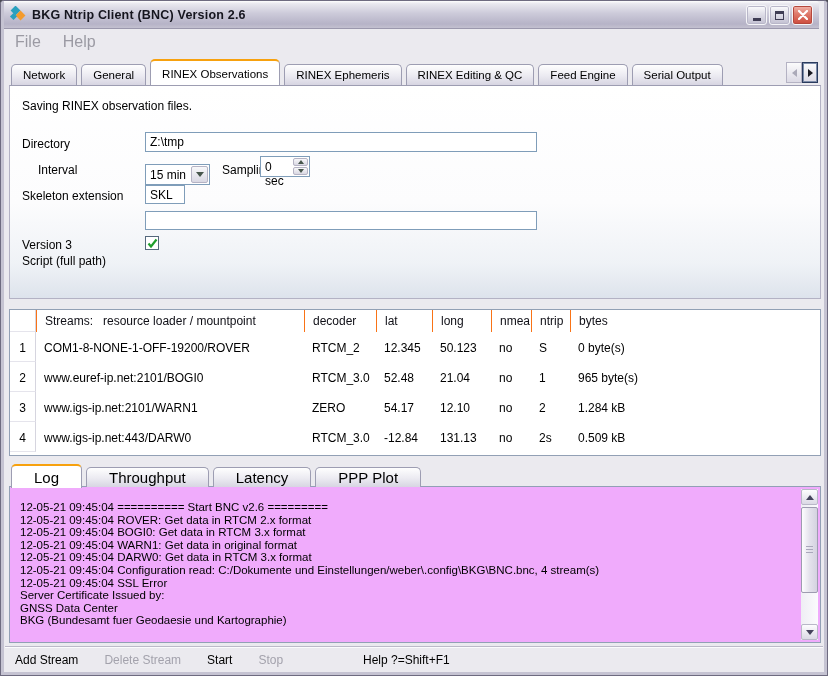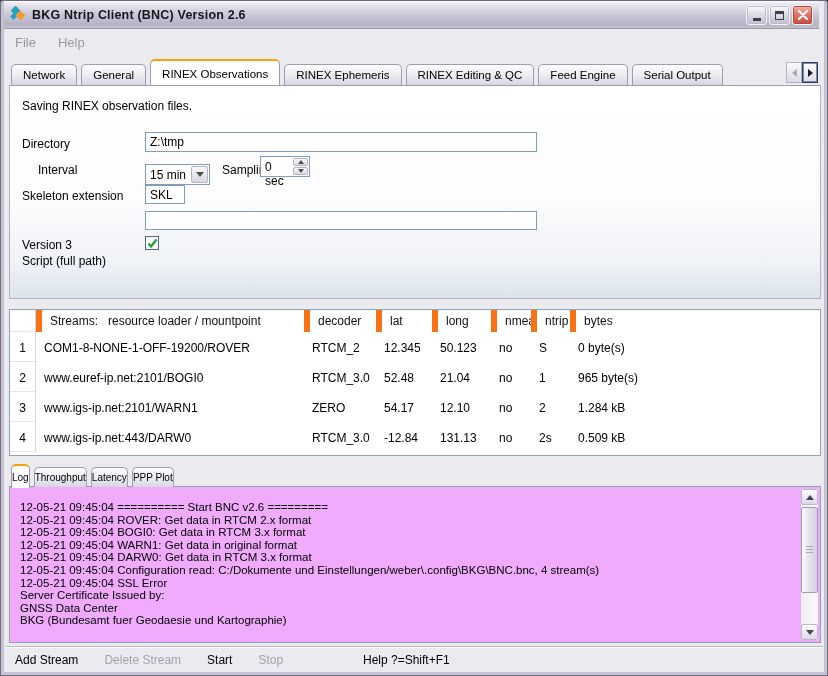--- a/index.html
+++ b/index.html
@@ -16,21 +16,21 @@
   .title-text{font-size:12.5px;font-weight:bold;color:#15151E;letter-spacing:.2px;}
   .win-buttons{position:absolute;right:6px;top:4px;display:flex;gap:2px;}
   .wbtn{width:21px;height:20px;border-radius:3px;border:1px solid #F5F5F8;display:flex;align-items:center;justify-content:center;
     background:linear-gradient(180deg,#FDFDFE 0%,#E2E1EA 40%,#C2C0D1 100%);box-shadow:inset 0 0 0 1px #B9B7C9;}
   .wbtn.close{background:linear-gradient(180deg,#F2B7AD 0%,#E07D6F 40%,#CC4A3C 100%);box-shadow:inset 0 0 0 1px #B5473C;}
   .glyph-min{width:8px;height:3px;background:#3F3D54;margin-top:9px;}
   .glyph-max{width:9px;height:9px;border:1px solid #3F3D54;border-top:3px solid #3F3D54;}
 
   
   .menubar{position:absolute;left:4px;top:30px;right:4px;height:22px;display:flex;align-items:center;gap:22px;padding-left:10px;}
-  .menu-item{font-size:13px;color:#9B9AA3;}
+  .menu-item{font-size:16px;color:#9B9AA3;}
 
   
   .tabbar{position:absolute;left:10px;top:56px;right:30px;height:28px;display:flex;align-items:flex-end;gap:4px;overflow:hidden;z-index:5;}
   .tab{height:21px;padding:0 11px;font-size:11.5px;color:#000;display:flex;align-items:center;white-space:nowrap;
     background:linear-gradient(180deg,#FEFEFE 0%,#EBEAF1 55%,#D7D5E2 100%);
     border:1px solid #9D9DB2;border-bottom:none;border-radius:5px 5px 0 0;}
   .tab.active{height:27px;background:#FFFFFF;border-top:2px solid #F7A10E;margin-bottom:-1px;z-index:6;}
   .tab-arrows{position:absolute;right:9px;top:61px;display:flex;z-index:7;}
   .tab-arrow{width:16px;height:21px;display:flex;align-items:center;justify-content:center;
     background:linear-gradient(180deg,#FBFBFC,#DCDAE5);border:1px solid #B4B2C3;}
@@ -57,31 +57,31 @@
     display:flex;align-items:center;justify-content:center;}
   .tri-up{width:0;height:0;border-left:3px solid transparent;border-right:3px solid transparent;border-bottom:4px solid #47564C;}
   .tri-down{width:0;height:0;border-left:3px solid transparent;border-right:3px solid transparent;border-top:4px solid #47564C;}
   .checkbox{position:absolute;left:135px;top:150px;width:14px;height:14px;background:#fff;border:1px solid #55687C;
     display:flex;align-items:center;justify-content:center;}
 
   
   .streams{position:absolute;left:8px;top:308px;width:812px;height:147px;background:#fff;border:1px solid #92A0B5;}
   .srow{display:grid;grid-template-columns:26px 268px 72px 56px 59px 40px 39px auto;}
   .shead{height:22px;}
-  .shead .cell{font-size:12px;color:#0F0F16;padding:4px 0 0 8px;border-left:6px solid #f97316;white-space:pre;overflow:hidden;}
+  .shead .cell{font-size:12px;color:#0F0F16;padding:4px 0 0 8px;border-left:1px solid #f97316;white-space:pre;overflow:hidden;}
   .shead .cell.first{border-left:none;}
   .sbody{height:30px;}
   .cell{font-size:12px;color:#000;white-space:nowrap;overflow:hidden;}
   .sbody .cell{padding:9px 0 0 8px;}
   .numcell{border-right:1px solid #D6D5DF;border-bottom:1px solid #E5E4EC;text-align:center;padding:9px 0 0 0 !important;}
   .shead .numcell{border-bottom:1px solid #E5E4EC;padding:0 !important;}
 
   
   .bottom-tabs{position:absolute;left:10px;top:461px;height:25px;display:flex;align-items:flex-end;gap:4px;z-index:5;}
-  .btab{height:20px;padding:0 0;font-size:10px;display:flex;align-items:center;
+  .btab{height:20px;padding:0 22px;font-size:15px;display:flex;align-items:center;
     background:linear-gradient(180deg,#FEFEFE 0%,#EBEAF1 55%,#D7D5E2 100%);
     border:1px solid #9D9DB2;border-bottom:none;border-radius:5px 5px 0 0;}
   .btab.active{height:24px;background:#FFFFFF;border-top:2px solid #F7A10E;margin-bottom:-1px;z-index:6;}
 
   
   .log-panel{position:absolute;left:8px;top:485px;width:812px;height:157px;background:#f0abfc;border:1px solid #92A0B5;z-index:4;}
   .log-text{position:absolute;left:10px;top:14px;right:24px;bottom:2px;font-size:11.5px;line-height:12.6px;color:#000;
     white-space:pre;overflow:hidden;}
   .scrollbar{position:absolute;top:2px;right:2px;bottom:2px;width:17px;
     background:linear-gradient(90deg,#EFEEF4,#FBFBFD);}

